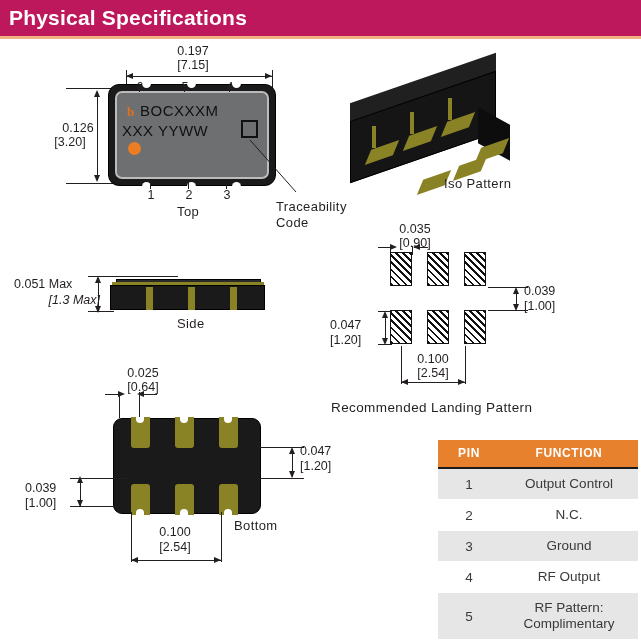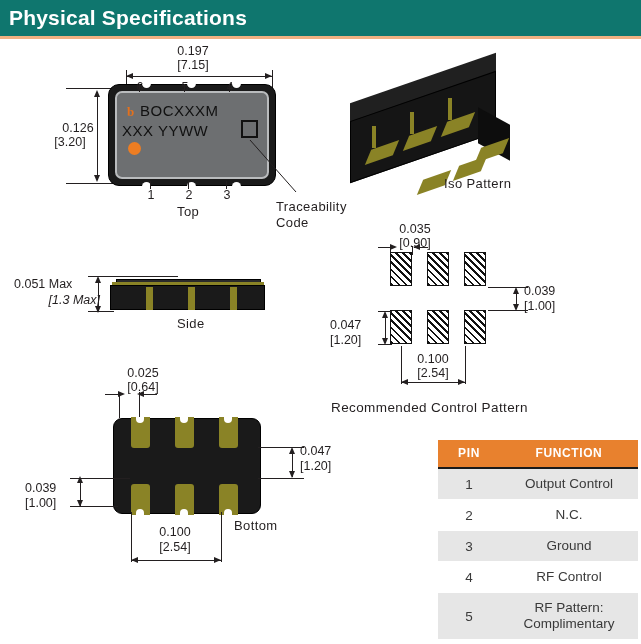--- a/index.html
+++ b/index.html
@@ -8,21 +8,21 @@
     width: 641px; height: 644px;
     background: #ffffff;
     font-family: "Liberation Sans", sans-serif;
     color: #231f20;
     position: relative;
     overflow: hidden;
   }
   
   .header {
     position:absolute; left:0; top:0; width:641px; height:36px;
-    background:#0f766e;
+    background:#be185d;
     display:flex; align-items:center;
   }
   .header-title {
     color:#ffffff; font-size:21px; font-weight:bold;
     letter-spacing:0.2px; padding-left:9px;
   }
   .header-rule {
     position:absolute; left:0; top:36px; width:641px; height:3px;
     background:#E4711C; opacity:.55;
   }
@@ -300,21 +300,21 @@
   <div class="hline" style="left:378px; top:344px; width:14px;"></div>
 
   <div class="dimtext" style="left:403px; top:352px; width:60px;">0.100</div>
   <div class="dimtext" style="left:403px; top:366px; width:60px;">[2.54]</div>
   <div class="hline" style="left:401px; top:382px; width:64px;"></div>
   <div class="ar ar-l" style="left:401px; top:378.5px;"></div>
   <div class="ar ar-r" style="left:458px; top:378.5px;"></div>
   <div class="vline" style="left:401px; top:346px; height:38px;"></div>
   <div class="vline" style="left:465px; top:346px; height:38px;"></div>
 
-  <div class="caption" style="left:331px; top:400px; font-size:13.5px;">Recommended Control Pattern</div>
+  <div class="caption" style="left:331px; top:400px; font-size:13.5px;">Recommended Landing Pattern</div>
 </div>
 
 <div>
   <div class="dimtext" style="left:113px; top:366px; width:60px;">0.025</div>
   <div class="dimtext" style="left:113px; top:380px; width:60px;">[0.64]</div>
   <div class="hline" style="left:105px; top:394px; width:15px;"></div>
   <div class="hline" style="left:142px; top:394px; width:15px;"></div>
   <div class="ar ar-r" style="left:118px; top:390.5px;"></div>
   <div class="ar ar-l" style="left:137px; top:390.5px;"></div>
   <div class="vline" style="left:119px; top:392px; height:26px;"></div>
@@ -378,21 +378,21 @@
     <tr>
       <td>2</td>
       <td class="fn">N.C.</td>
     </tr>
     <tr class="alt">
       <td>3</td>
       <td class="fn">Ground</td>
     </tr>
     <tr>
       <td>4</td>
-      <td class="fn">RF Control</td>
+      <td class="fn">RF Output</td>
     </tr>
     <tr class="alt">
       <td>5</td>
       <td class="fn">
         <span>RF Pattern:</span><br>
         <span>Complimentary</span>
       </td>
     </tr>
     <tr>
       <td>6</td>

